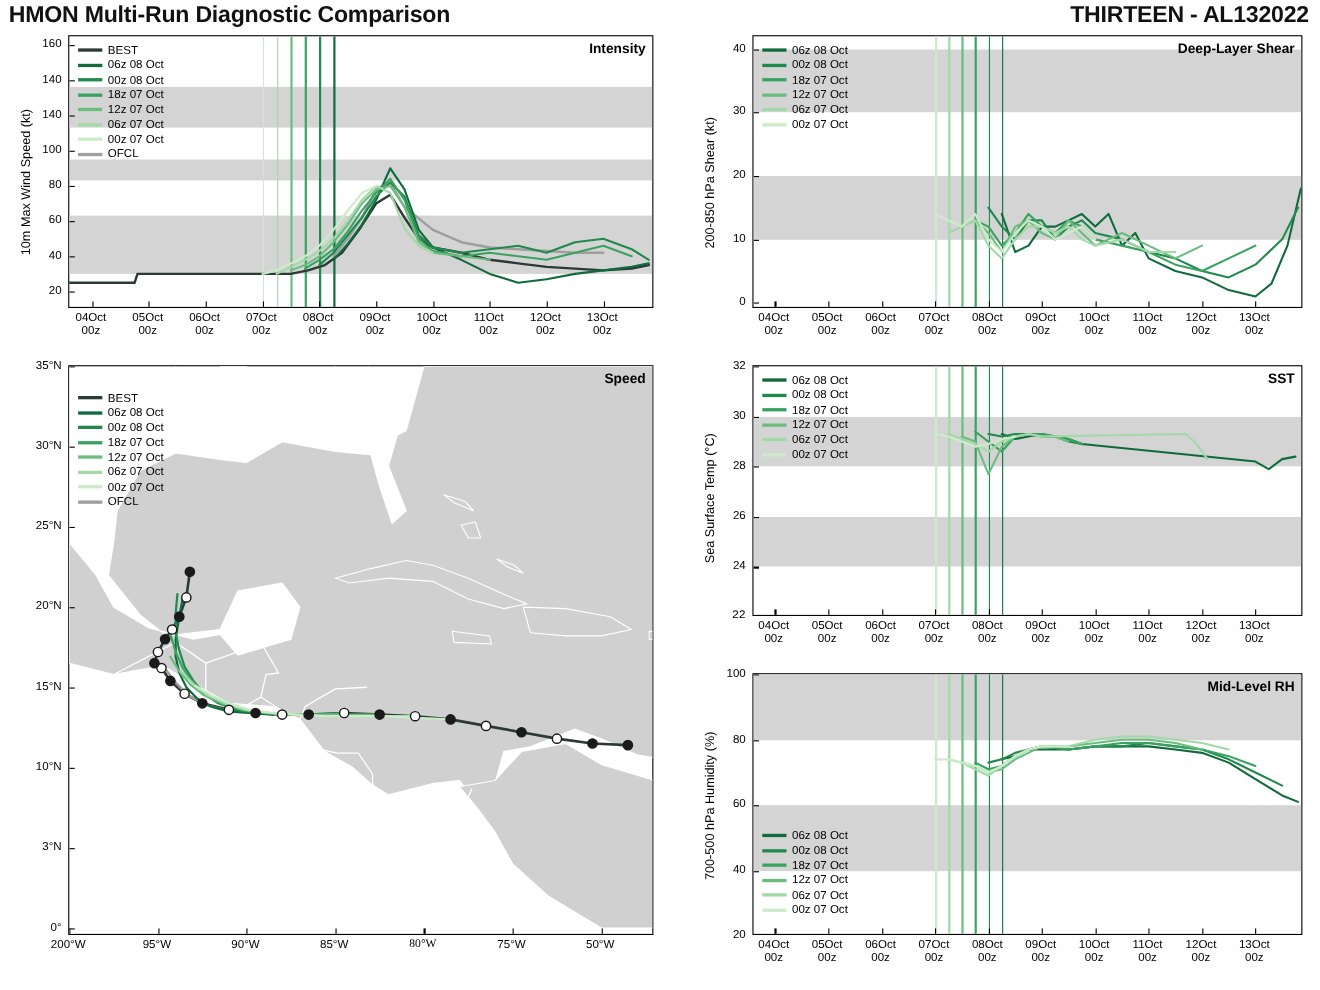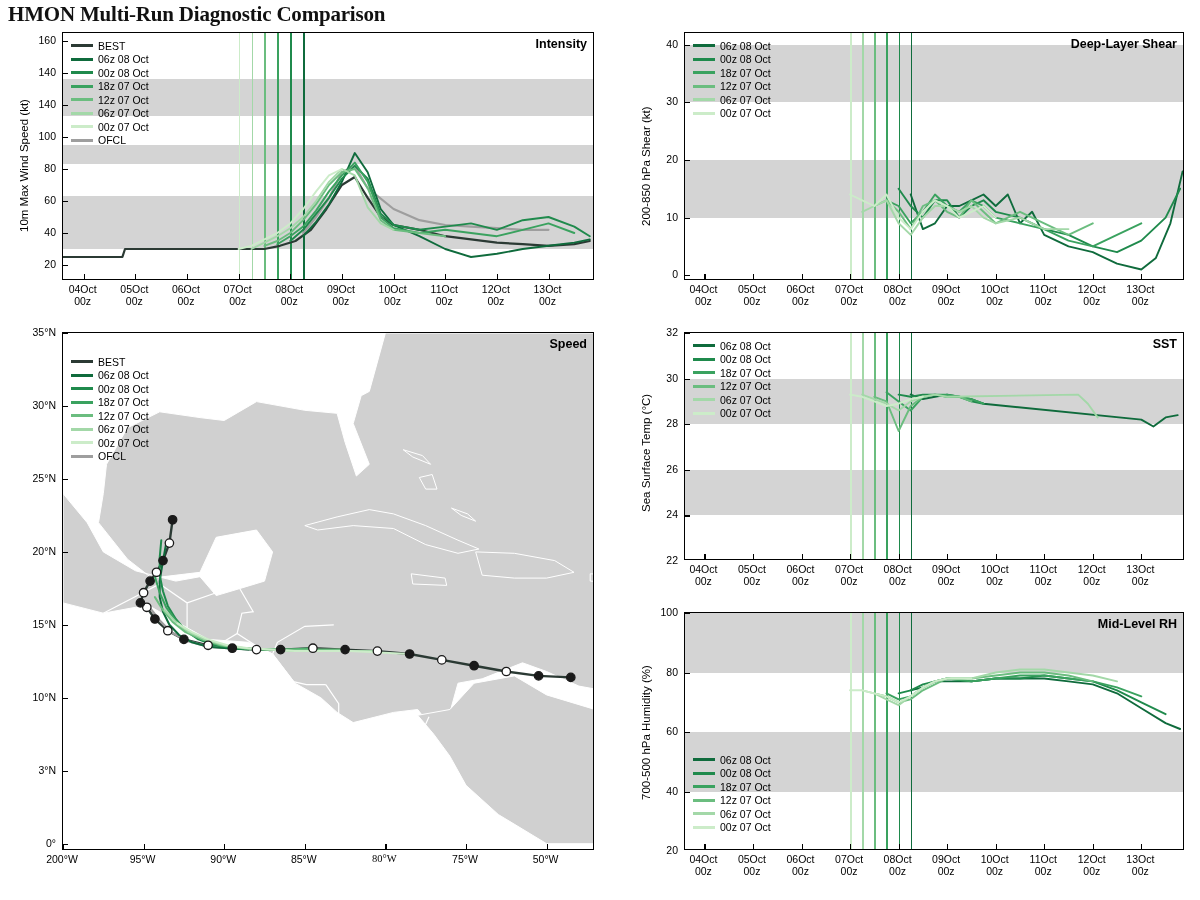--- a/index.html
+++ b/index.html
@@ -10,21 +10,20 @@
     font-family: "Liberation Sans", sans-serif;
     overflow: hidden;
   }
   #root { position: relative; width: 1200px; height: 900px; }
 
   
   .hdr-left {
     position: absolute; left: 8px; top: 2px;
     font-size: 21px; font-weight: bold; color: #111;
     letter-spacing: -0.2px;
-    font-family: Liberation Serif, serif;
   }
   .hdr-right {
     position: absolute; right: 10px; top: 2px;
     font-size: 21px; font-weight: bold; color: #111;
     letter-spacing: -0.2px;
   }
 
   
   .panel { position: absolute; }
   .plot {
@@ -74,20 +73,21 @@
 
   
   .logo { position: absolute; left: 6px; bottom: 4px; width: 108px; height: 44px; z-index: 60; }
 </style>
 </head>
 <body>
 
 <div id="root">
 
   <div class="hdr-left">HMON Multi-Run Diagnostic Comparison</div>
+  <div class="hdr-right">THIRTEEN - AL132022</div>
 
   <div class="panel" id="panel-intensity" style="left:62px; top:32px; width:532px; height:248px;">
     <div class="plot">
       <div class="panel-title">Intensity</div>
     <div class="band" style="top:163.2px;height:52.80000000000001px;"></div>
         <div class="band" style="top:112px;height:19.19999999999999px;"></div>
         <div class="band" style="top:46.400000000000006px;height:36.79999999999998px;"></div>
         <div class="vline" style="left:175.61165048543688px;background:#ccecc9;"></div>
         <div class="vline" style="left:188.52427184466018px;background:#a3d8a8;"></div>
         <div class="vline" style="left:201.43689320388347px;background:#6bbd7f;"></div>
@@ -559,21 +559,21 @@
       </div>
       <div class="xtick" style="left:407.7669902912621px; top:0;">
         <div>12Oct</div>
         <div>00z</div>
       </div>
       <div class="xtick" style="left:456.31067961165047px; top:0;">
         <div>13Oct</div>
         <div>00z</div>
       </div>
     </div>
-    <div class="ytick" style="right: auto; top: 560px; width: 40px; position: absolute; left: 638px;">22</div>
+    <div class="ytick" style="right: auto; top: 560px; width: 40px; position: absolute; left: 638px; font-family: Liberation Mono, monospace;">22</div>
     <div class="ytick" style="right: auto; top: 514.4px; width: 40px; position: absolute; left: 638px;">24</div>
     <div class="ytick" style="right: auto; top: 468.8px; width: 40px; position: absolute; left: 638px;">26</div>
     <div class="ytick" style="right: auto; top: 423.2px; width: 40px; position: absolute; left: 638px;">28</div>
     <div class="ytick" style="right: auto; top: 377.6px; width: 40px; position: absolute; left: 638px;">30</div>
     <div class="ytick" style="right: auto; top: 332px; width: 40px; position: absolute; left: 638px;">32</div>
     <div class="xticks" style="left: 684px; top: 563px; width: 500px; position: absolute;">
       <div class="xtick" style="left:19.417475728155335px; top:0;">
         <div>04Oct</div>
         <div>00z</div>
       </div>

